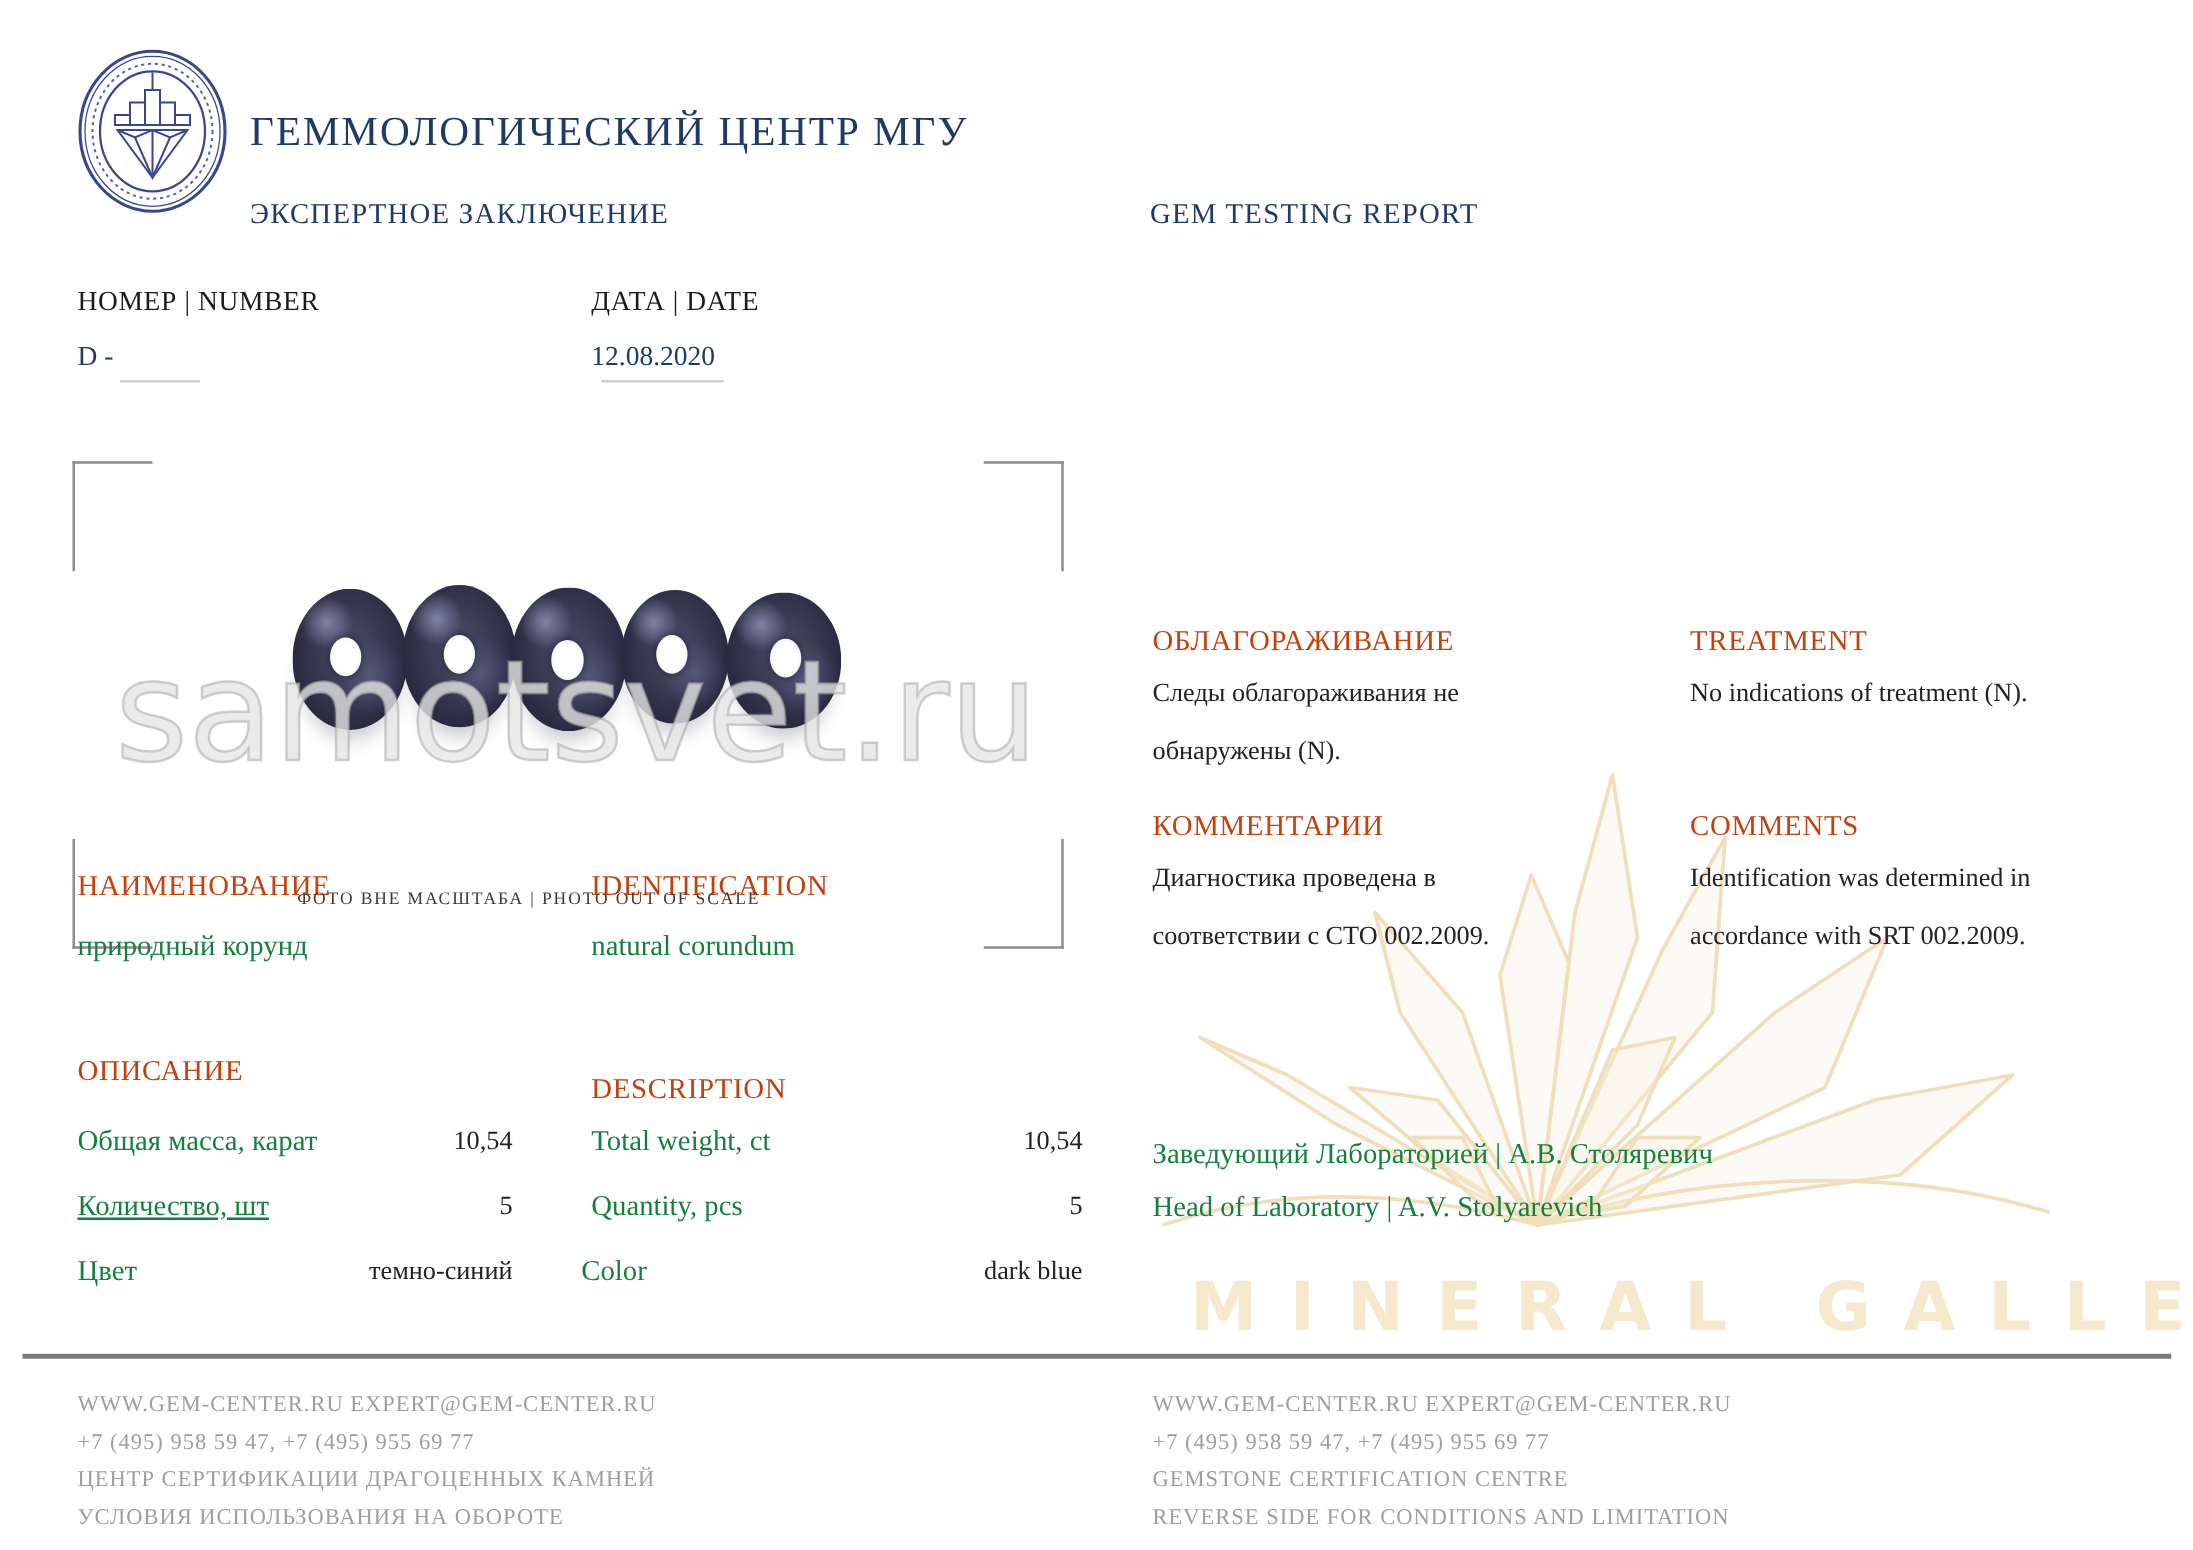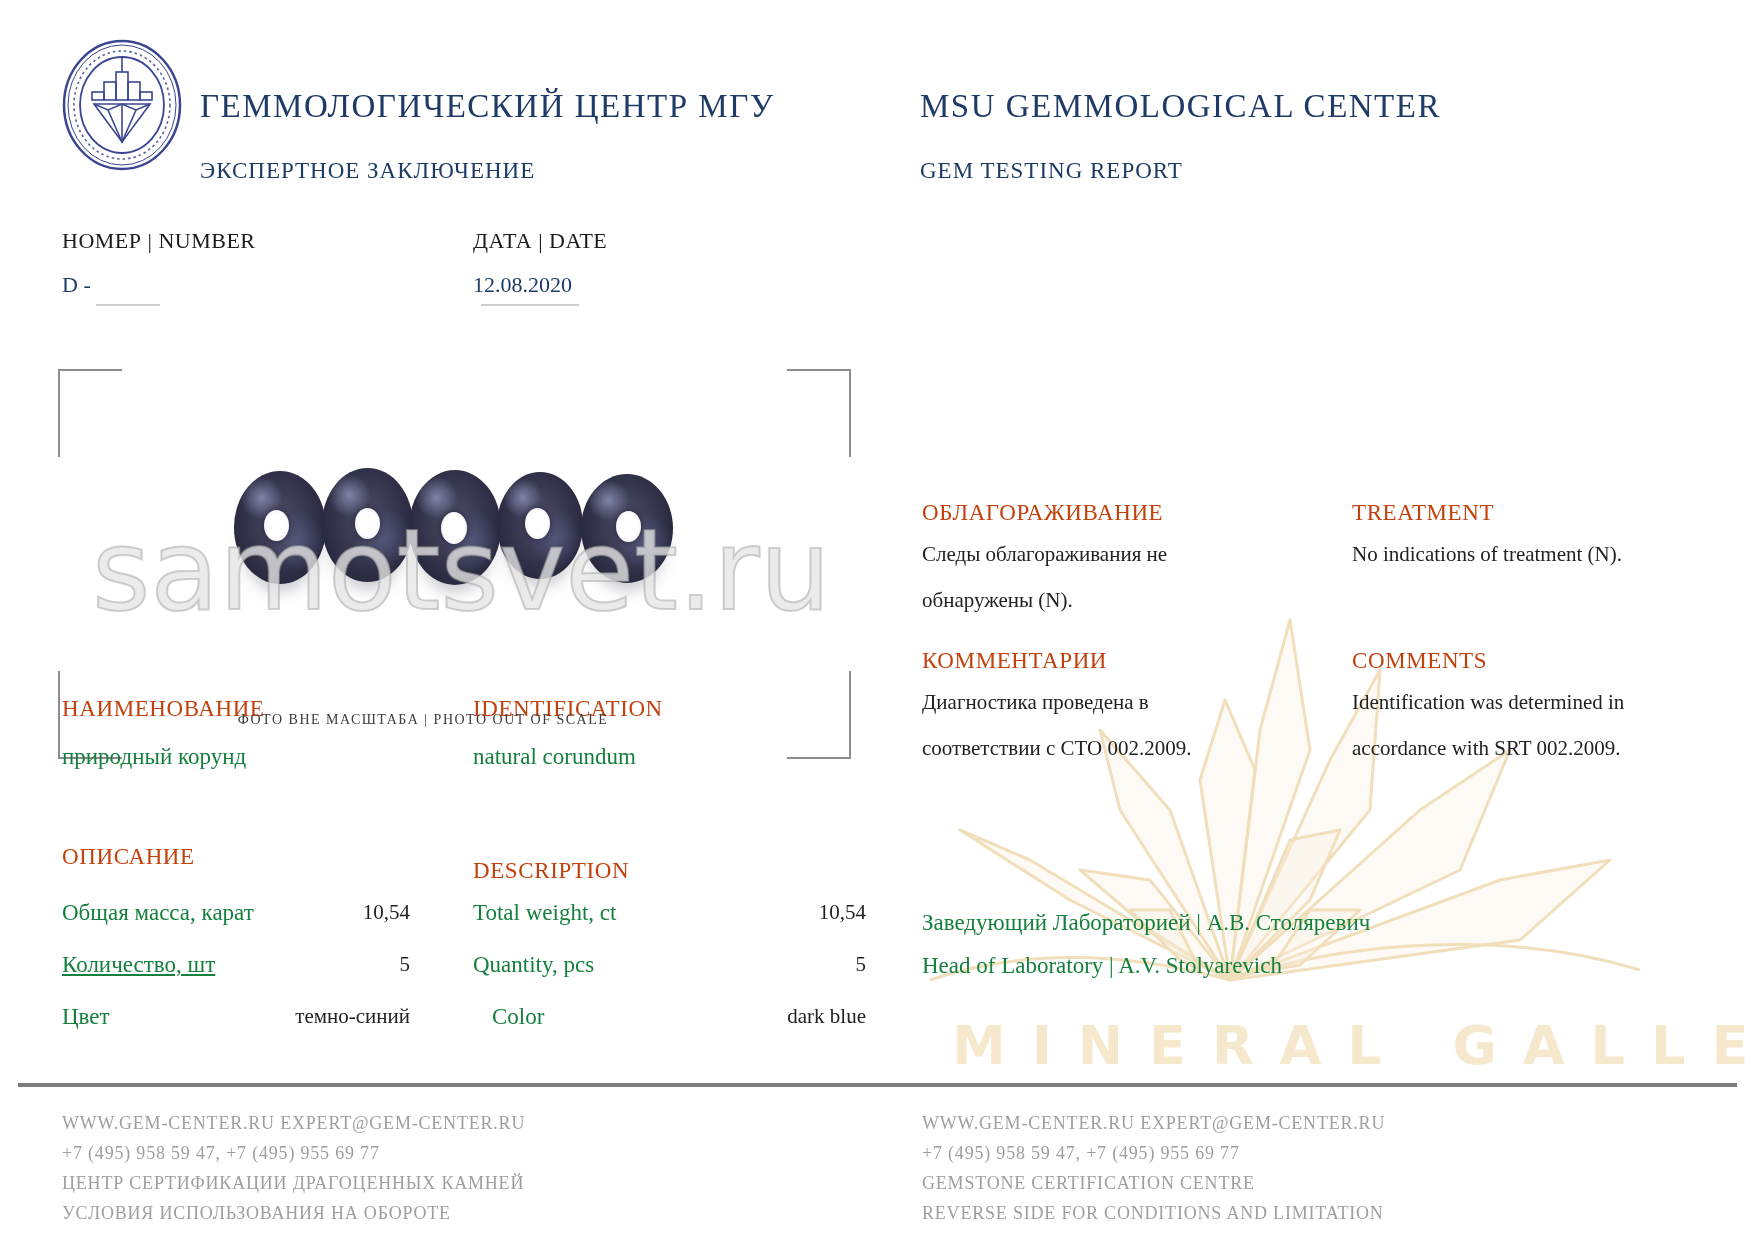--- a/index.html
+++ b/index.html
@@ -92,21 +92,20 @@
     <g stroke-width="1.6">
       <polygon points="34,66 90,66 62,104"></polygon>
       <polyline points="34,66 48,72 62,66 76,72 90,66"></polyline>
       <polyline points="48,72 62,104 76,72"></polyline>
       <line x1="62" y1="66" x2="62" y2="104"></line>
     </g>
   </svg>
 
   <div class="abs ru-title" style="left:200px;top:88px;">ГЕММОЛОГИЧЕСКИЙ ЦЕНТР МГУ</div>
   <div class="abs sub-title" style="left:200px;top:158px;">ЭКСПЕРТНОЕ ЗАКЛЮЧЕНИЕ</div>
-  <div class="abs ru-title" style="left:920px;top:88px;">MSU GEMMOLOGICAL CENTER</div>
   <div class="abs sub-title" style="left:920px;top:158px;">GEM TESTING REPORT</div>
 
   <div class="abs meta-label" style="left:62px;top:228px;">НОМЕР | NUMBER</div>
   <div class="abs meta-value" style="left:62px;top:272px;">D -</div>
   <div class="abs underline-mark" style="left:96px;top:304px;width:64px;"></div>
 
   <div class="abs meta-label" style="left:473px;top:228px;">ДАТА | DATE</div>
   <div class="abs meta-value" style="left:473px;top:272px;">12.08.2020</div>
   <div class="abs underline-mark" style="left:481px;top:304px;width:98px;"></div>
 
@@ -171,21 +170,21 @@
   <div class="abs desc-label" style="left:473px;top:900px;">Total weight, ct</div>
   <div class="abs desc-value" style="left:688px;top:900px;width:178px;">10,54</div>
 
   <div class="abs desc-label" style="left:62px;top:952px;text-decoration:underline;">Количество, шт</div>
   <div class="abs desc-value" style="left:260px;top:952px;width:150px;">5</div>
   <div class="abs desc-label" style="left:473px;top:952px;">Quantity, pcs</div>
   <div class="abs desc-value" style="left:688px;top:952px;width:178px;">5</div>
 
   <div class="abs desc-label" style="left:62px;top:1004px;">Цвет</div>
   <div class="abs desc-value" style="left:210px;top:1004px;width:200px;">темно-синий</div>
-  <div class="abs desc-label" style="left:492px;top:1004px;text-align:right;">Color</div>
+  <div class="abs desc-label" style="left:465px;top:1004px;text-align:right;">Color</div>
   <div class="abs desc-value" style="left:688px;top:1004px;width:178px;">dark blue</div>
 
   <div class="abs desc-label" style="left:922px;top:910px;z-index:2;">Заведующий Лабораторией  | А.В. Столяревич</div>
   <div class="abs desc-label" style="left:922px;top:953px;z-index:2;">Head of Laboratory  | A.V. Stolyarevich</div>
 
   <div class="abs wm-mineral" style="left:952px;top:1014px;z-index:1;">MINERAL GALLERY</div>
 
   <div class="abs divider" style="left:18px;top:1083px;width:1719px;z-index:2;"></div>
 
   <div class="abs" style="left:62px;top:1113px;z-index:2;">

